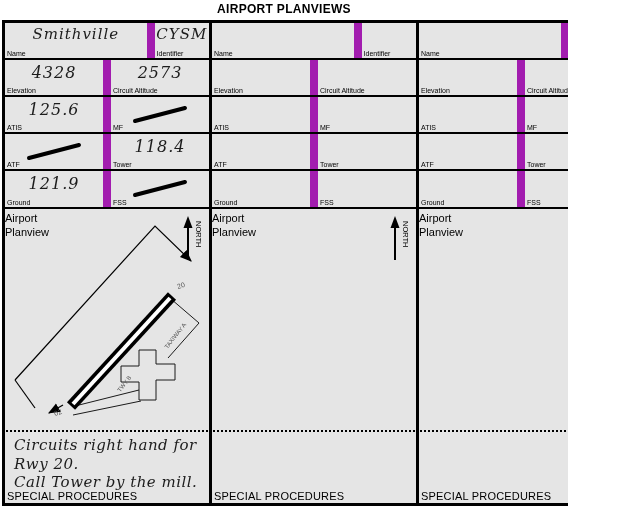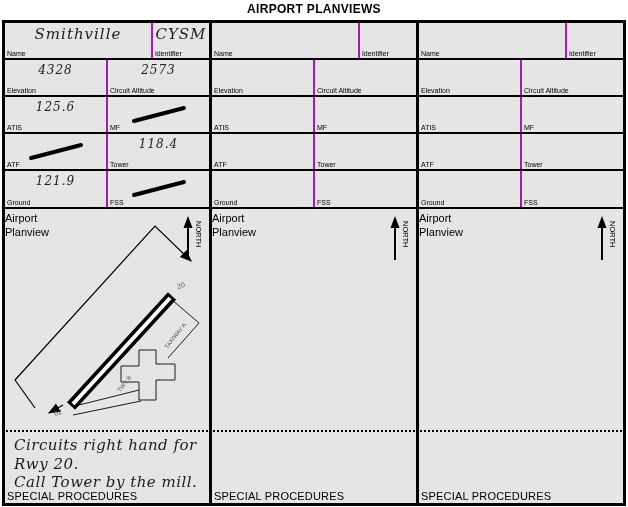--- a/index.html
+++ b/index.html
@@ -1,29 +1,29 @@
 <!DOCTYPE html>
 <html><head>
 <meta charset="utf-8">
 <style>
   *{margin:0;padding:0;box-sizing:border-box}
   html,body{background:#fff}
   body{width:628px;height:507px;font-family:"Liberation Sans",sans-serif;color:#000}
-  .sheet{position:relative;width:628px;height:507px;background:#fff;overflow:hidden}
+  .sheet{position:relative;width:568px;height:507px;background:#fff;overflow:hidden}
   .title{position:absolute;top:2px;left:0;width:100%;text-align:center;font-size:12px;font-weight:bold;letter-spacing:.3px}
   .grid{position:absolute;left:2px;top:20px;width:624px;height:486px;border:3px solid #000;display:flex}
   .col{flex:1 1 0;display:flex;flex-direction:column;min-width:0;background:#e5e5e5}
   .col+.col{border-left:3px solid #000}
   .row{display:flex;border-bottom:2px solid #000;position:relative;height:37px}
   .row.r5{height:38px}
   .cell{flex:1 1 0;position:relative;min-width:0}
-  .cell+.cell{border-left:2px solid #a21caf}
+  .cell+.cell{border-left:8px solid #a21caf}
   .cell.wide{flex:2.6 1 0}
   .lbl{position:absolute;left:2px;bottom:1px;font-size:7px;white-space:nowrap}
-  .hw{position:absolute;left:0;top:3px;width:100%;text-align:center;font-family:"DejaVu Serif",cursive;font-style:italic;font-size:12px;color:#1c1c1c;letter-spacing:1px;white-space:nowrap}
+  .hw{position:absolute;left:0;top:3px;width:100%;text-align:center;font-family:"DejaVu Serif",cursive;font-style:italic;font-size:16px;color:#1c1c1c;letter-spacing:1px;white-space:nowrap}
   .r1 .hw{font-size:15px;top:2px}
   .slash{position:absolute;left:50%;top:7px;transform:translateX(-50%);width:58px;height:20px}
   .slash line{stroke:#000;stroke-width:4;stroke-linecap:round}
   .pv{flex:1 1 auto;position:relative}
   .pv-title{position:absolute;top:2px;left:0;font-size:11px;line-height:1.3;z-index:2}
   .north{position:absolute;top:5px;right:5px;z-index:2}
   .pv-draw{position:absolute;left:0;top:0;width:100%;height:222px}
   .dots{position:absolute;left:-2px;right:-2px;top:221px;border-top:2px dotted #000}
   .sp-text{position:absolute;left:9px;right:3px;top:227px;font-family:"DejaVu Serif",cursive;font-style:italic;font-size:15px;line-height:18.5px;color:#1c1c1c;letter-spacing:.5px}
   .sp-label{position:absolute;left:2px;bottom:1px;font-size:11px;letter-spacing:.2px}

